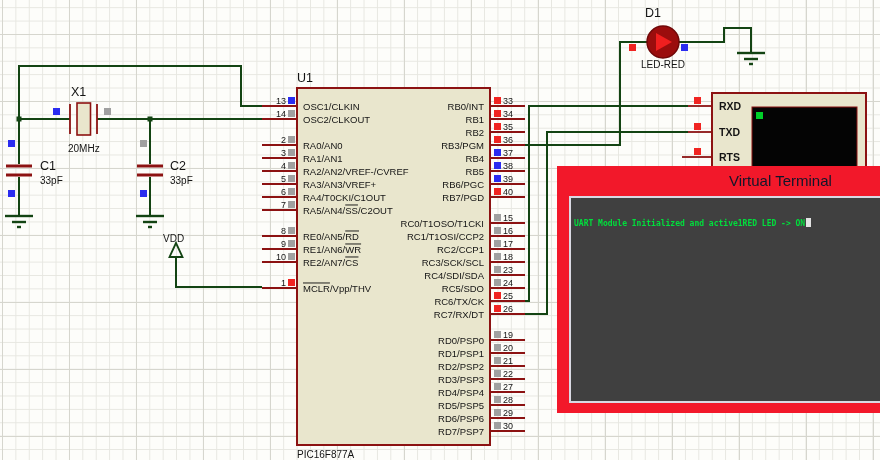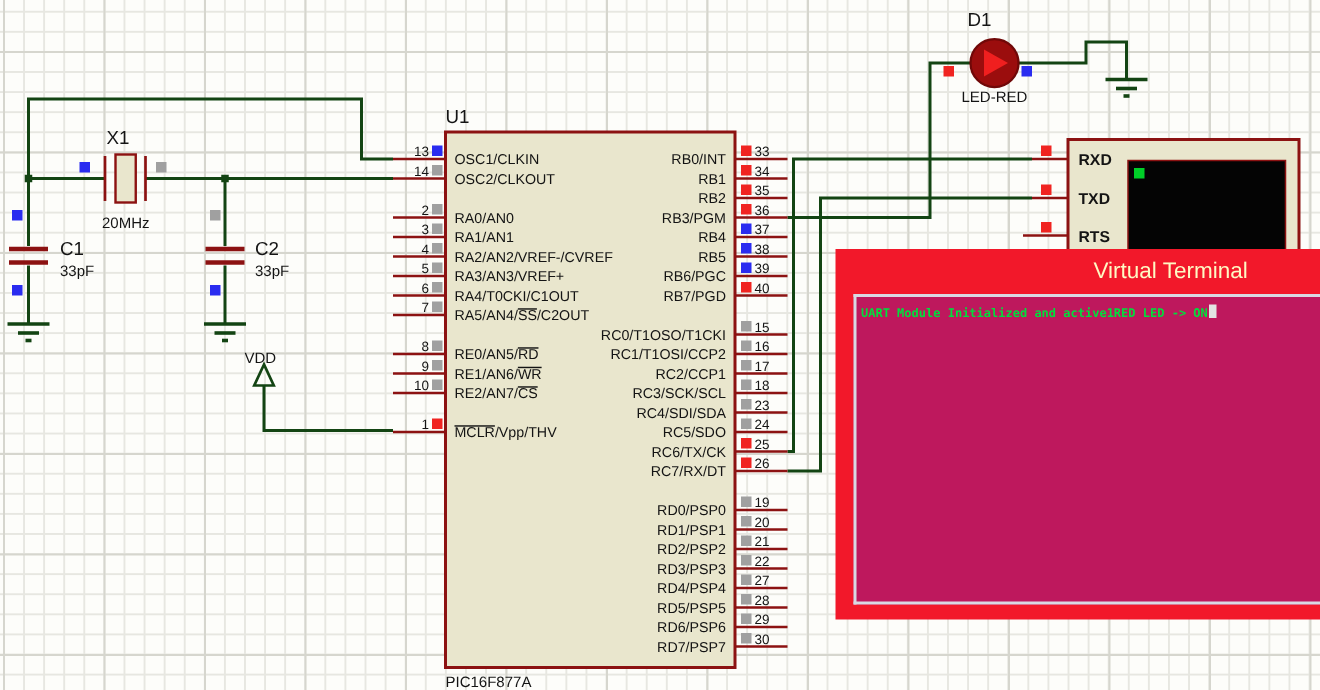--- a/index.html
+++ b/index.html
@@ -22,25 +22,25 @@
   .outline{stroke:#8c1212;stroke-width:2;fill:#e9e6cd;}
   .plate{stroke:#8c1212;stroke-width:3;}
   text{fill:#141414;}
   .ref{font-size:12.5px;}
   .val{font-size:10px;}
   .pin-num{font-size:9px;}
   .pin-label{font-size:9.5px;}
   .term-pin{font-size:10.5px;font-weight:bold;}
   
   .popup{position:absolute;left:557px;top:166px;width:323px;height:247px;background:#f2182a;z-index:2;}
-  .popup-title{position:absolute;top:6px;left:172px;font-size:15px;color:#fef9c3;}
+  .popup-title{position:absolute;top:6px;left:172px;font-size:15px;color:#0f172a;}
   .popup-screen{
     position:absolute;left:12px;top:30px;right:0;bottom:10px;
-    background:#be185d;border:2px solid #d9d9e3;border-right:none;
-    padding:5px 3px;white-space:pre;
+    background:#404040;border:2px solid #d9d9e3;border-right:none;
+    padding:20px 3px;white-space:pre;
     font:bold 8px/10px "DejaVu Sans Mono",monospace;color:#00df3c;
   }
   .tcursor{display:inline-block;width:5px;height:9px;background:#e3e3e3;margin-left:1px;vertical-align:-1px;}
 </style>
 </head>
 <body>
 
 <div id="board">
   <svg id="schem" width="880" height="460" viewBox="0 0 880 460">
 

